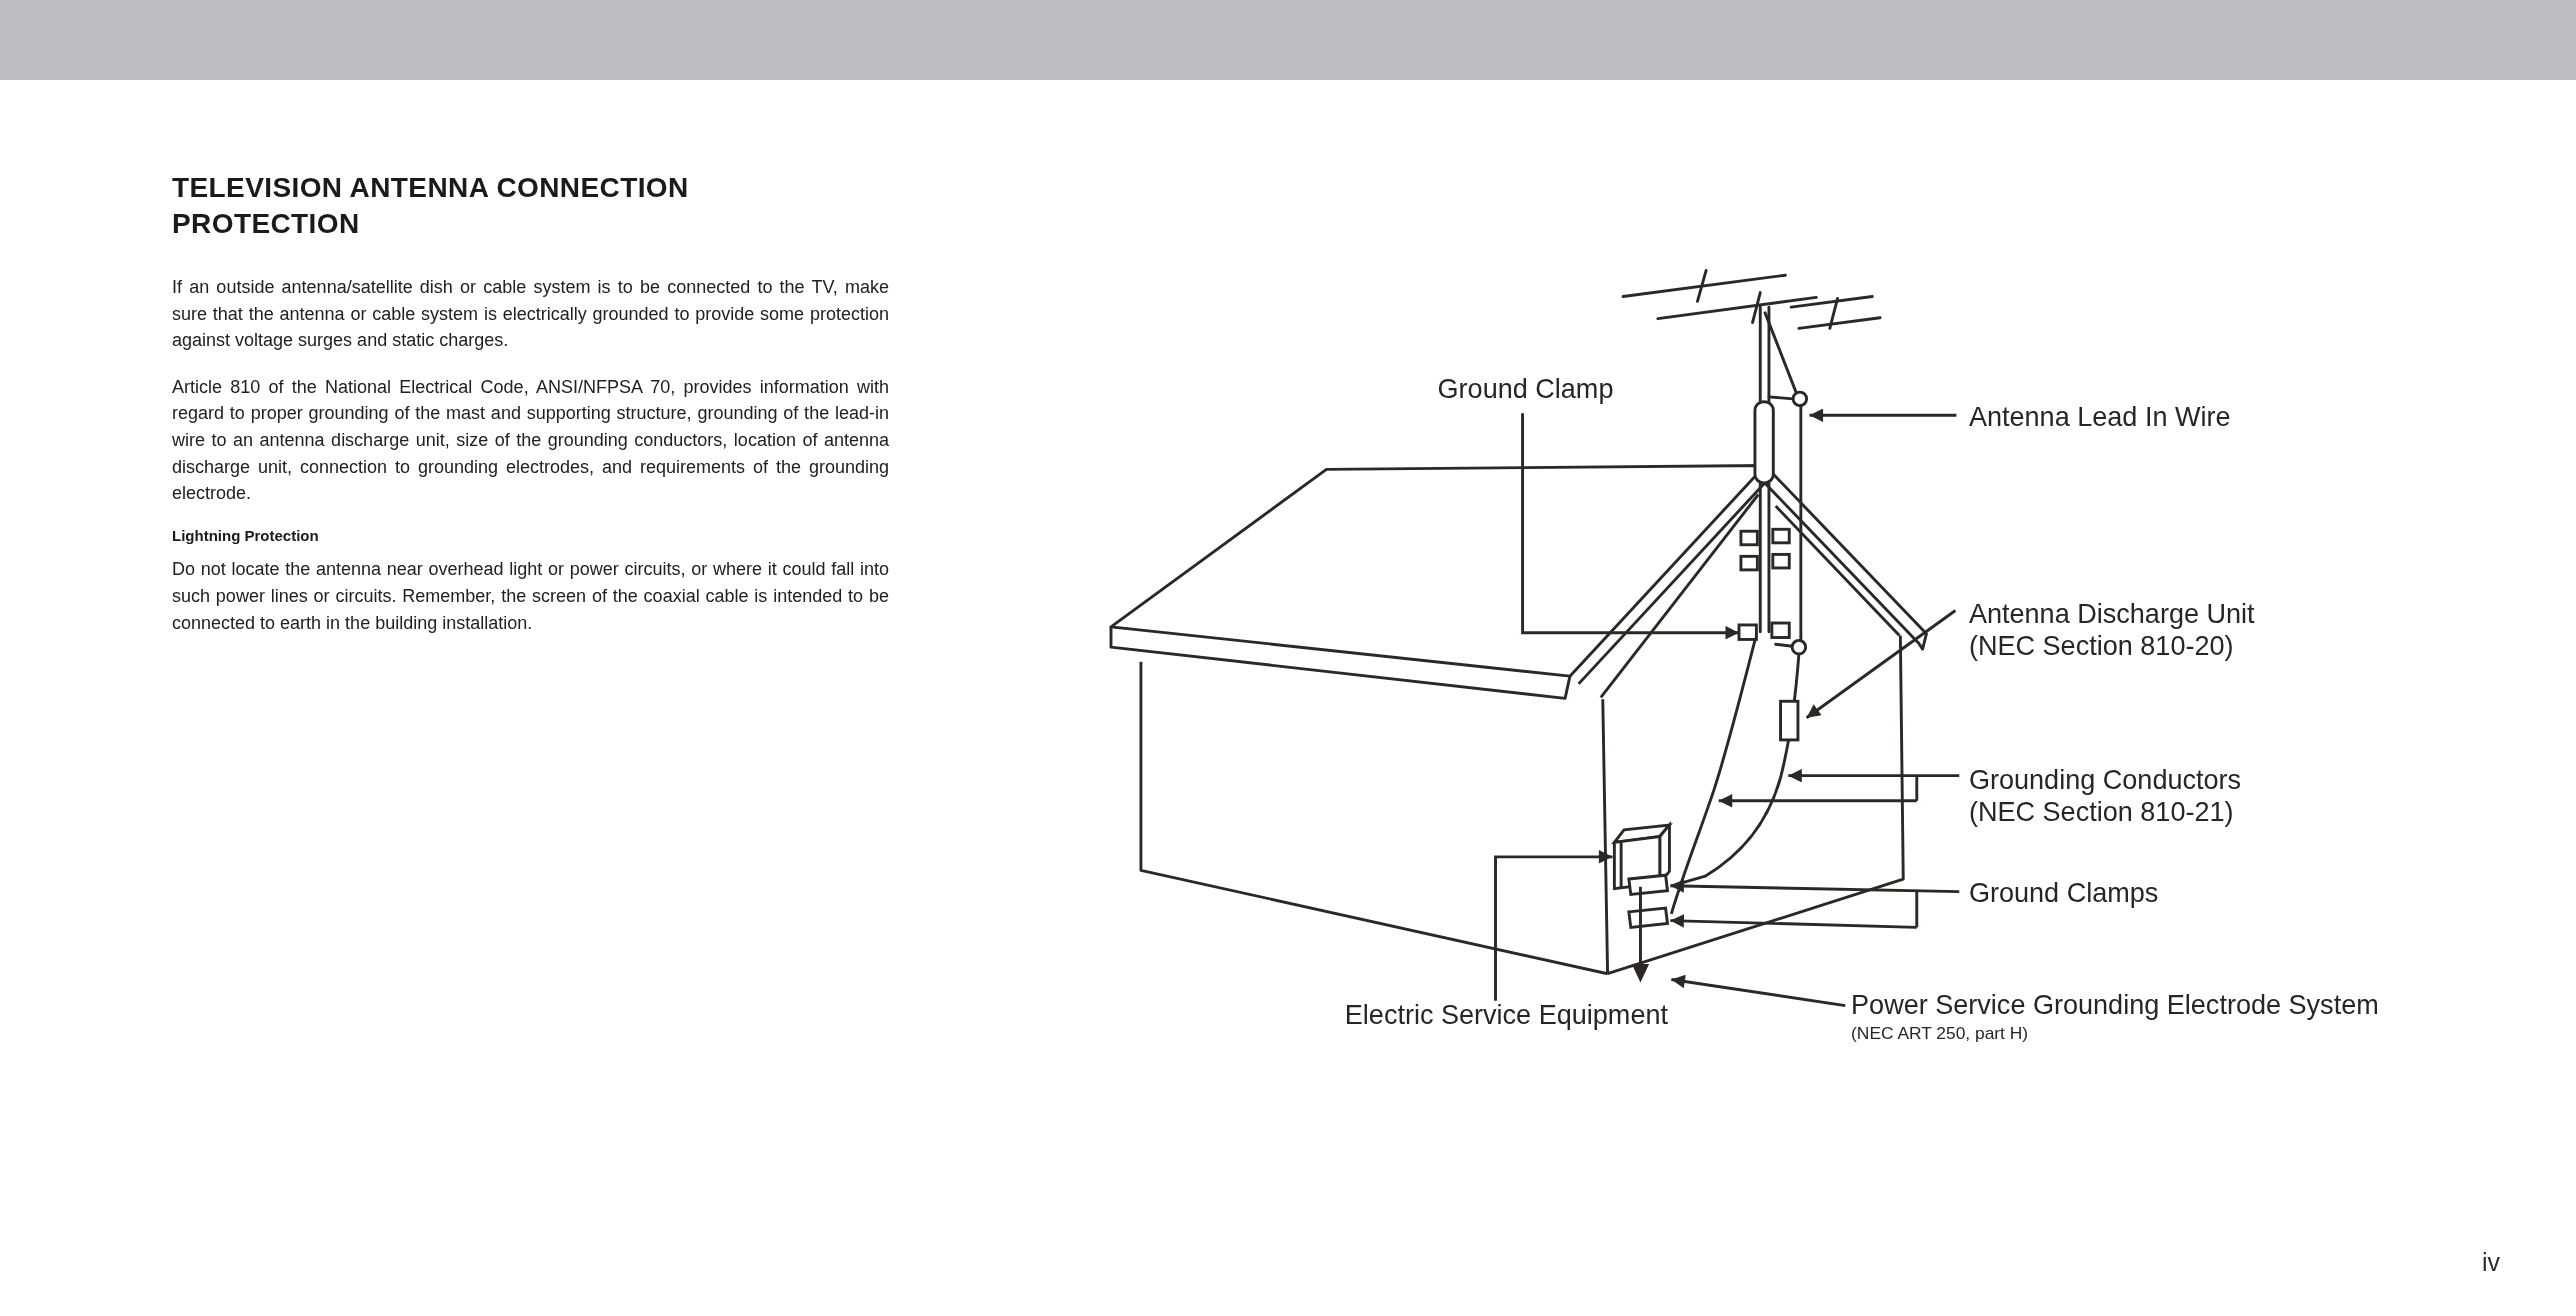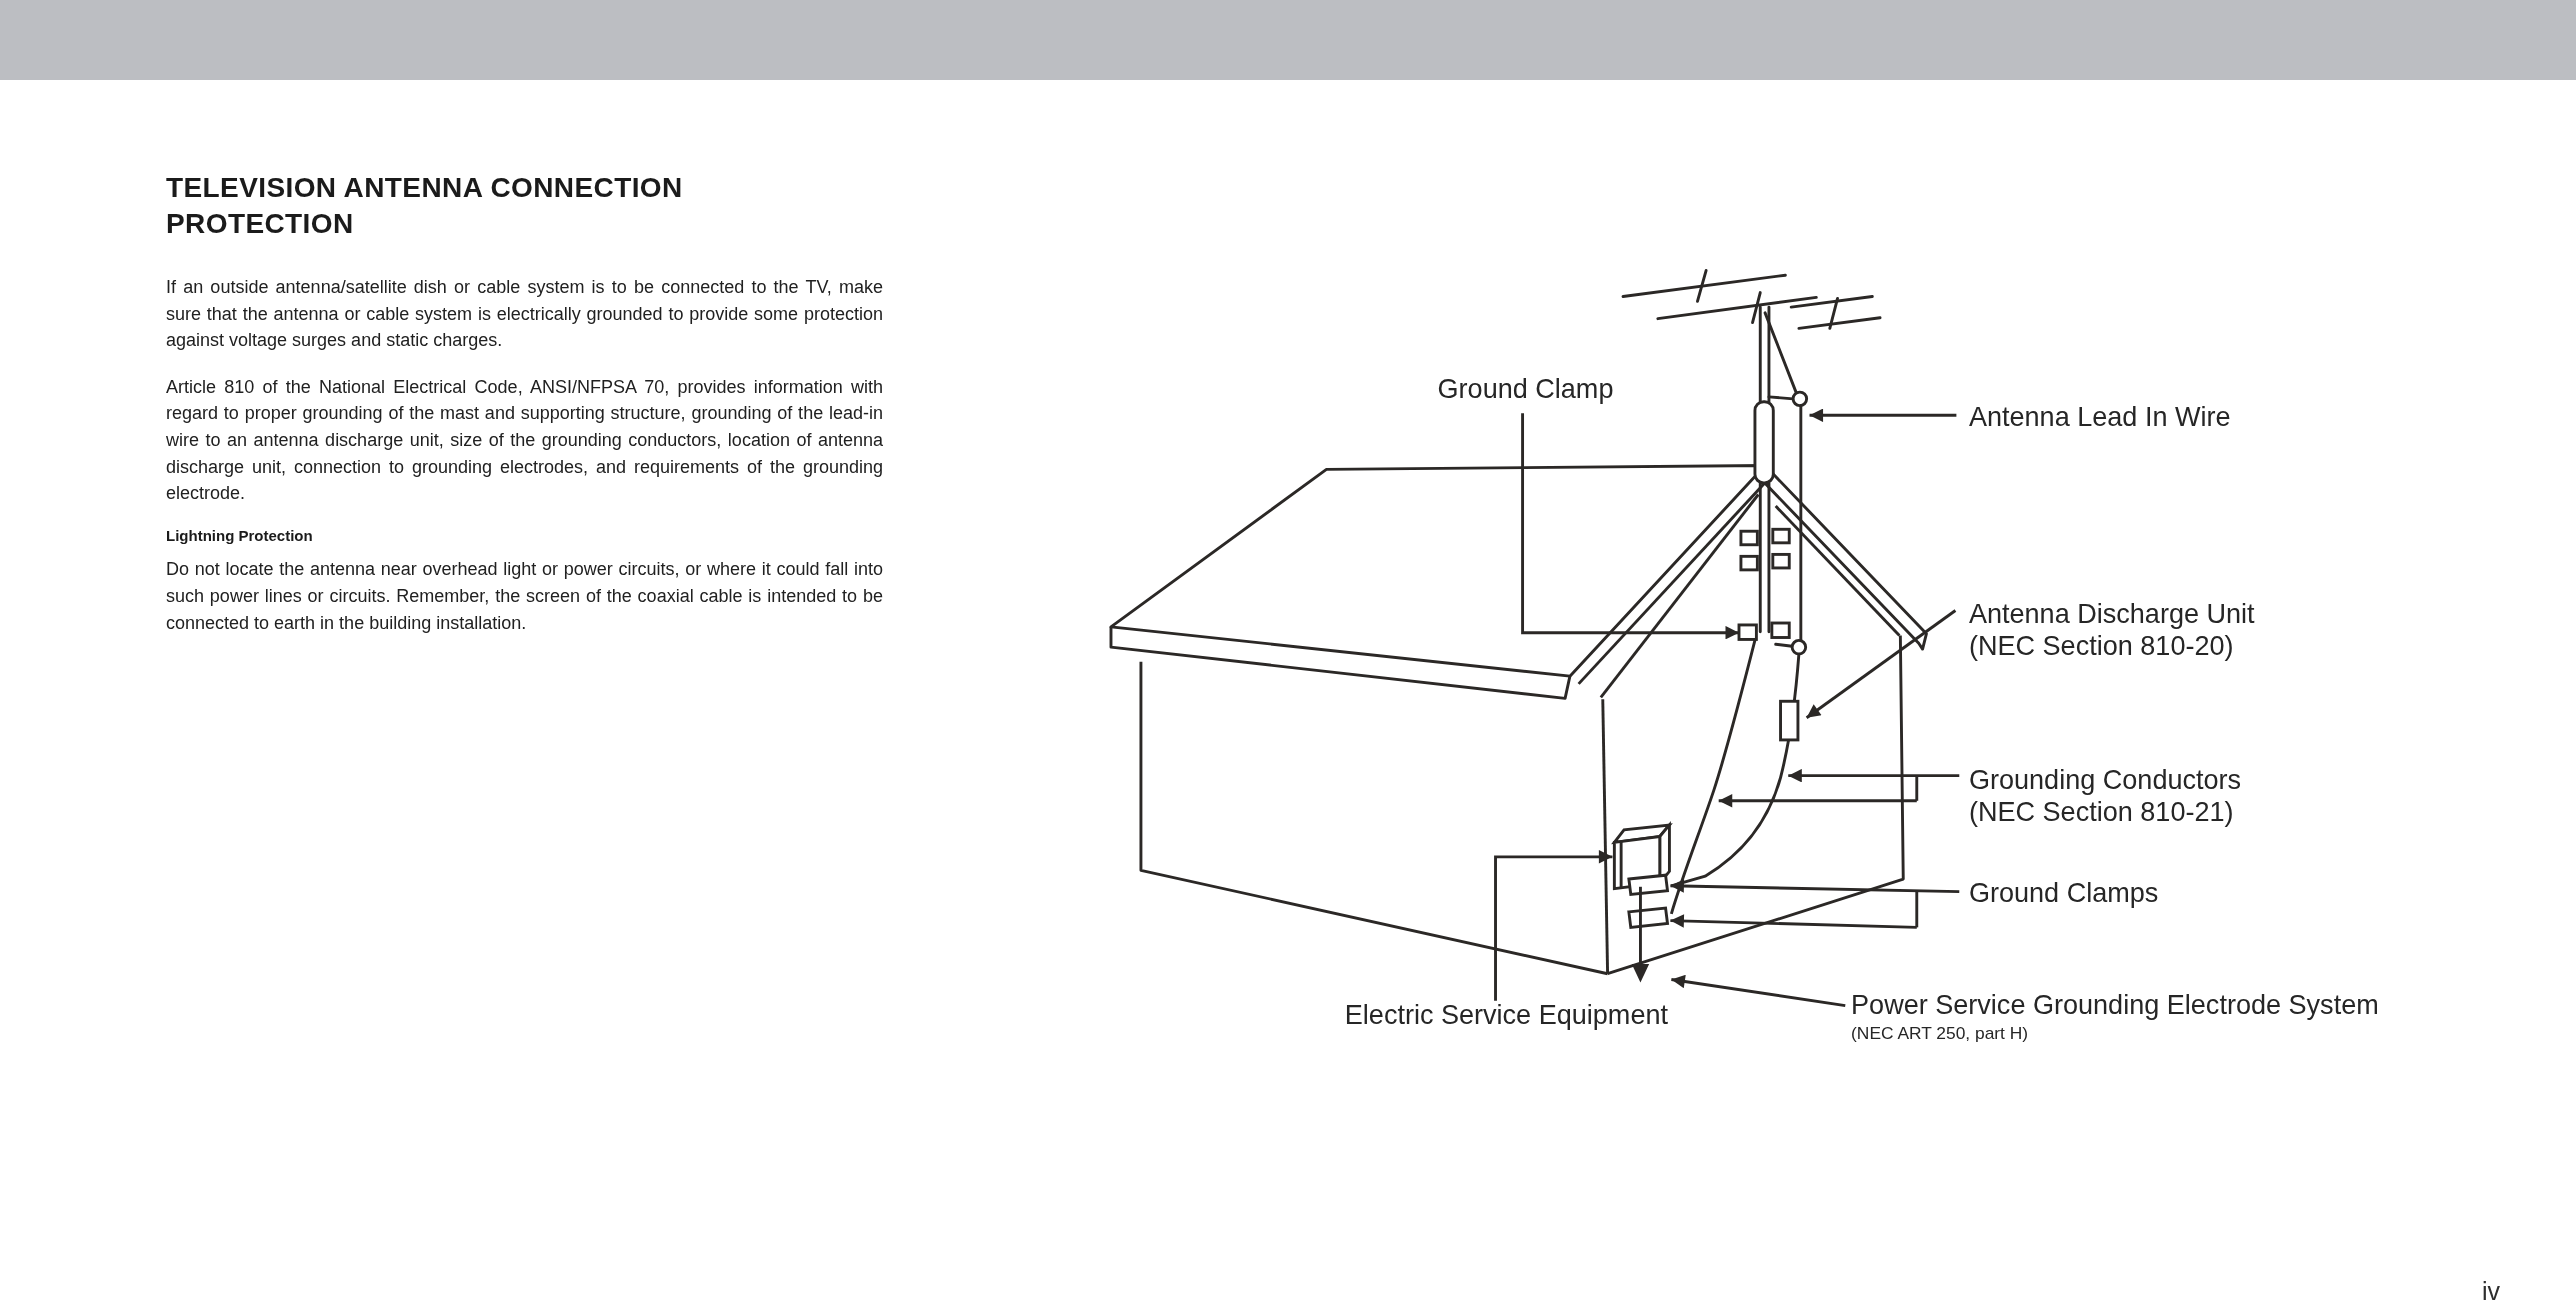--- a/index.html
+++ b/index.html
@@ -1,35 +1,35 @@
 <!DOCTYPE html>
 <html><head>
 <meta charset="utf-8">
 <style>
   html,body{margin:0;padding:0;background:#e8e8e8;}
   .page{
     position:relative;width:2576px;height:1316px;background:#ffffff;
     font-family:"Liberation Sans", sans-serif;overflow:hidden;
   }
   .header-bar{position:absolute;left:0;top:0;width:2576px;height:80px;background:#bcbec2;}
-  .text-column{position:absolute;left:166px;top:170px;width:717px;color:#212121;}
+  .text-column{position:absolute;left:172px;top:170px;width:717px;color:#212121;}
   .text-column h1{
     margin:0 0 32px 0;font-size:28px;line-height:36px;font-weight:bold;
     letter-spacing:0.4px;color:#1b1b1b;max-width:618px;
   }
   .text-column p{
     margin:0 0 20px 0;font-size:18px;line-height:26.6px;text-align:justify;
   }
   .text-column h2{
     margin:8.7px 0 12.6px 0;font-size:15px;font-weight:bold;color:#1b1b1b;
   }
   .diagram{position:absolute;left:1082px;top:251px;overflow:visible;}
   .dlabel{font-family:"Liberation Sans", sans-serif;font-size:28px;fill:#262626;}
   .dlabel-small{font-family:"Liberation Sans", sans-serif;font-size:18px;fill:#262626;}
-  .page-number{position:absolute;left:2482px;top:1248px;font-size:25px;color:#2e2e2e;margin-top:29px;}
+  .page-number{position:absolute;left:2482px;top:1248px;font-size:25px;color:#2e2e2e;}
 </style>
 </head>
 <body>
 
 <div class="page">
 
   <div class="header-bar"></div>
 
   <div class="text-column">
     <h1>TELEVISION ANTENNA CONNECTION PROTECTION</h1>

